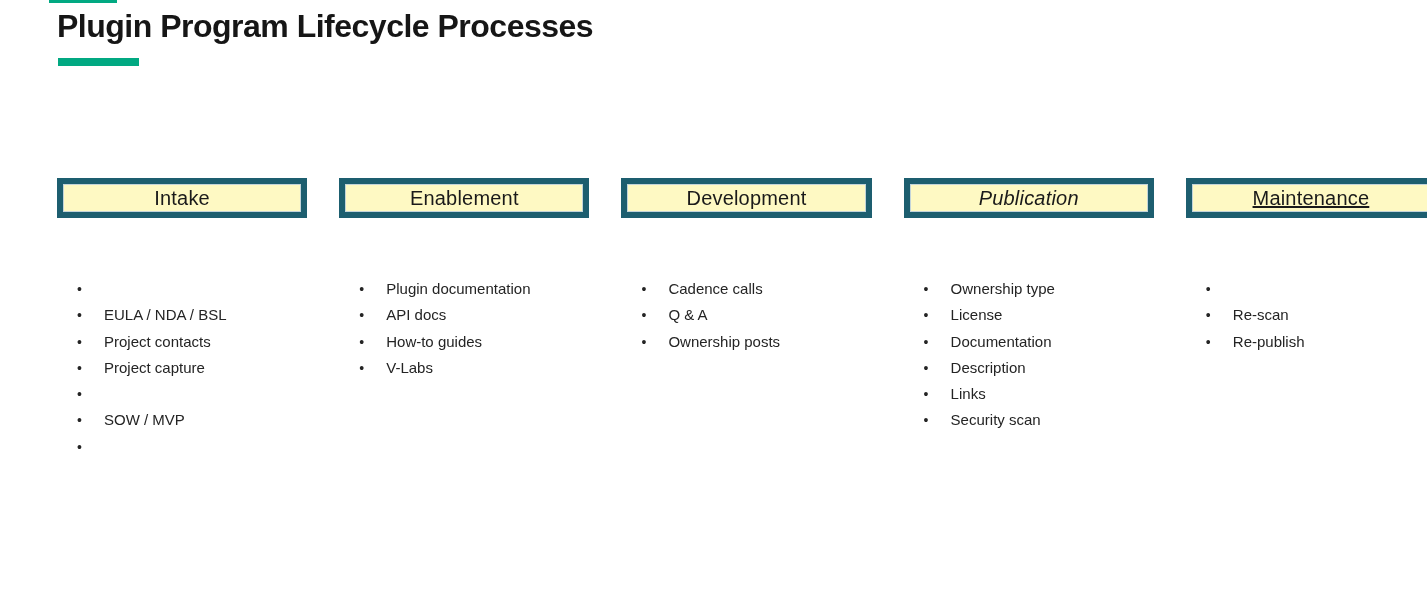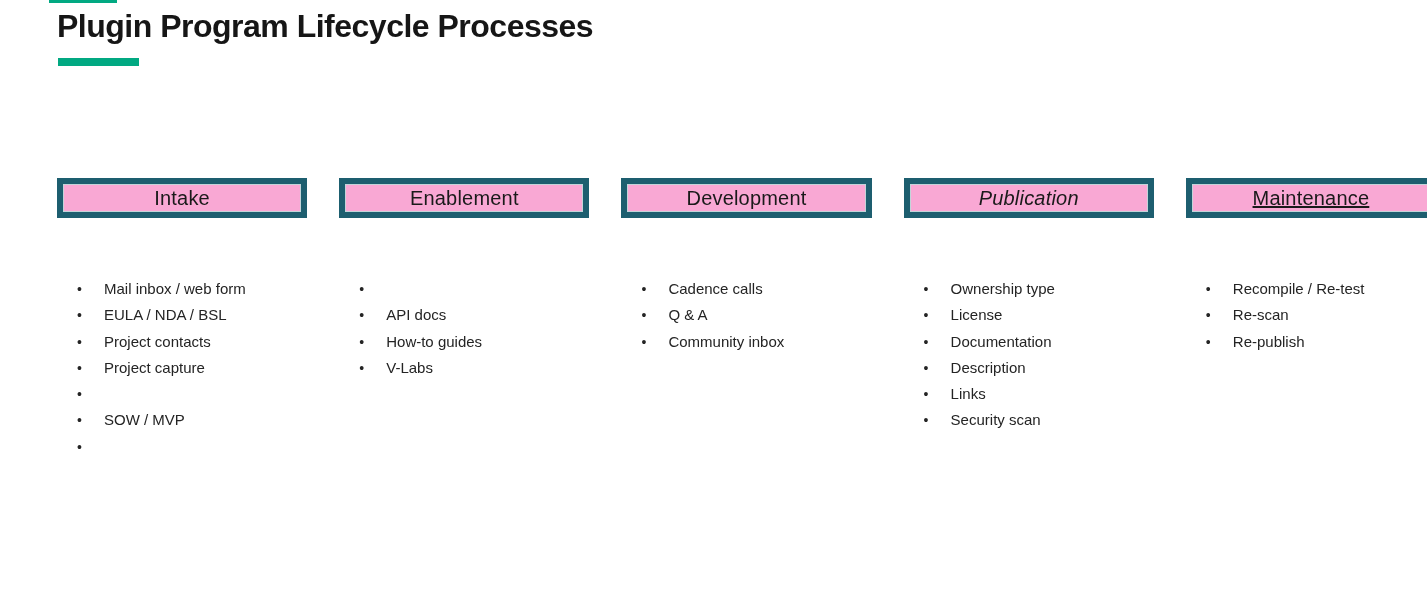--- a/index.html
+++ b/index.html
@@ -32,21 +32,21 @@
 
   .columns {
     position: absolute; left: 18px; top: 178px; right: 30px;
     display: flex; gap: 32px;
   }
   .column { flex: 1 1 0; min-width: 0; }
 
   .stage-header {
     height: 40px;
     border: 6px solid #1d5e6f;
-    background: #f9a8d4;
+    background: #fef9c3;
     box-shadow: inset 0 0 0 1px #c3d4d9;
     display: flex; align-items: center; justify-content: center;
     font-size: 20px; font-weight: 500; color: #1a1a1a;
     letter-spacing: 0.2px;
   }
 
   .bullet-list {
     list-style: none;
     margin-top: 58px;
     padding-left: 20px;
@@ -74,21 +74,20 @@
   <h1 class="page-title">Plugin Program Lifecycle Processes</h1>
 
   <div class="title-accent" style="background: rgb(1, 169, 130);"></div>
 
   <div class="columns">
     <div class="column">
       <div class="stage-header" style="border-color: rgb(29, 94, 111);">Intake</div>
       <ul class="bullet-list">
     <li class="bullet-item">
       <span class="bullet-dot">•</span>
-      <span class="bullet-text">Mail inbox / web form</span>
     </li>
 
     <li class="bullet-item">
       <span class="bullet-dot">•</span>
       <span class="bullet-text">EULA / NDA / BSL</span>
     </li>
 
     <li class="bullet-item">
       <span class="bullet-dot">•</span>
       <span class="bullet-text">Project contacts</span>
@@ -112,20 +111,21 @@
       <span class="bullet-dot">•</span>
     </li>
   </ul>
     </div>
 
     <div class="column">
       <div class="stage-header" style="border-color: rgb(29, 94, 111); text-align: center;">Enablement</div>
       <ul class="bullet-list">
     <li class="bullet-item">
       <span class="bullet-dot">•</span>
+      <span class="bullet-text">Plugin documentation</span>
     </li>
 
     <li class="bullet-item">
       <span class="bullet-dot">•</span>
       <span class="bullet-text">API docs</span>
     </li>
 
     <li class="bullet-item">
       <span class="bullet-dot">•</span>
       <span class="bullet-text">How-to guides</span>
@@ -146,21 +146,21 @@
       <span class="bullet-text">Cadence calls</span>
     </li>
 
     <li class="bullet-item">
       <span class="bullet-dot">•</span>
       <span class="bullet-text">Q &amp; A</span>
     </li>
 
     <li class="bullet-item">
       <span class="bullet-dot">•</span>
-      <span class="bullet-text">Community inbox</span>
+      <span class="bullet-text">Ownership posts</span>
     </li>
   </ul>
     </div>
 
     <div class="column">
       <div class="stage-header" style="border-color: rgb(29, 94, 111); font-style: italic;">Publication</div>
       <ul class="bullet-list">
     <li class="bullet-item">
       <span class="bullet-dot">•</span>
       <span class="bullet-text">Ownership type</span>
@@ -191,21 +191,20 @@
       <span class="bullet-text">Security scan</span>
     </li>
   </ul>
     </div>
 
     <div class="column">
       <div class="stage-header" style="border-color: rgb(29, 94, 111); text-decoration: underline;">Maintenance</div>
       <ul class="bullet-list">
     <li class="bullet-item">
       <span class="bullet-dot">•</span>
-      <span class="bullet-text">Recompile / Re-test</span>
     </li>
 
     <li class="bullet-item">
       <span class="bullet-dot">•</span>
       <span class="bullet-text">Re-scan</span>
     </li>
 
     <li class="bullet-item">
       <span class="bullet-dot">•</span>
       <span class="bullet-text">Re-publish</span>

